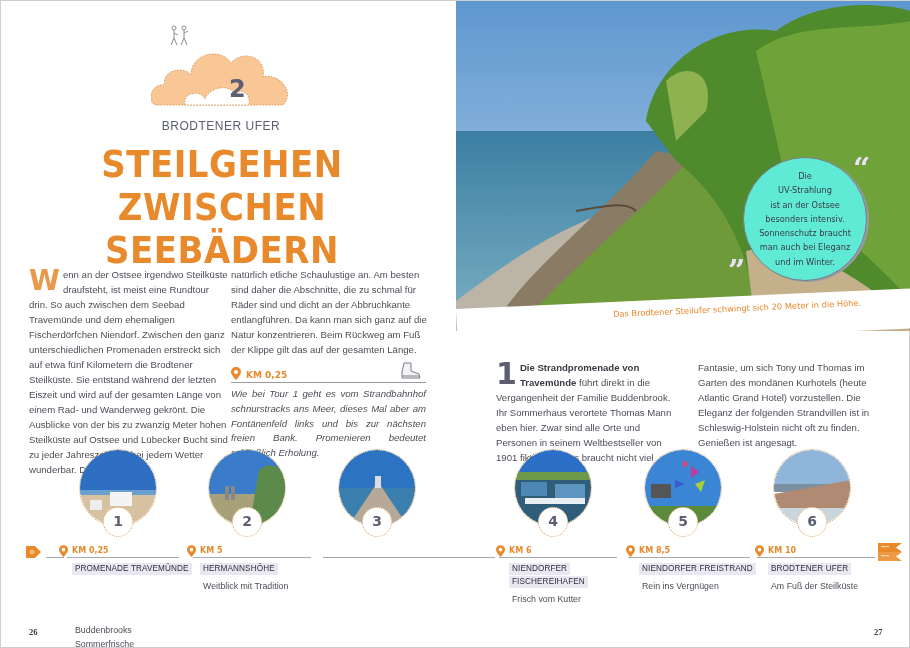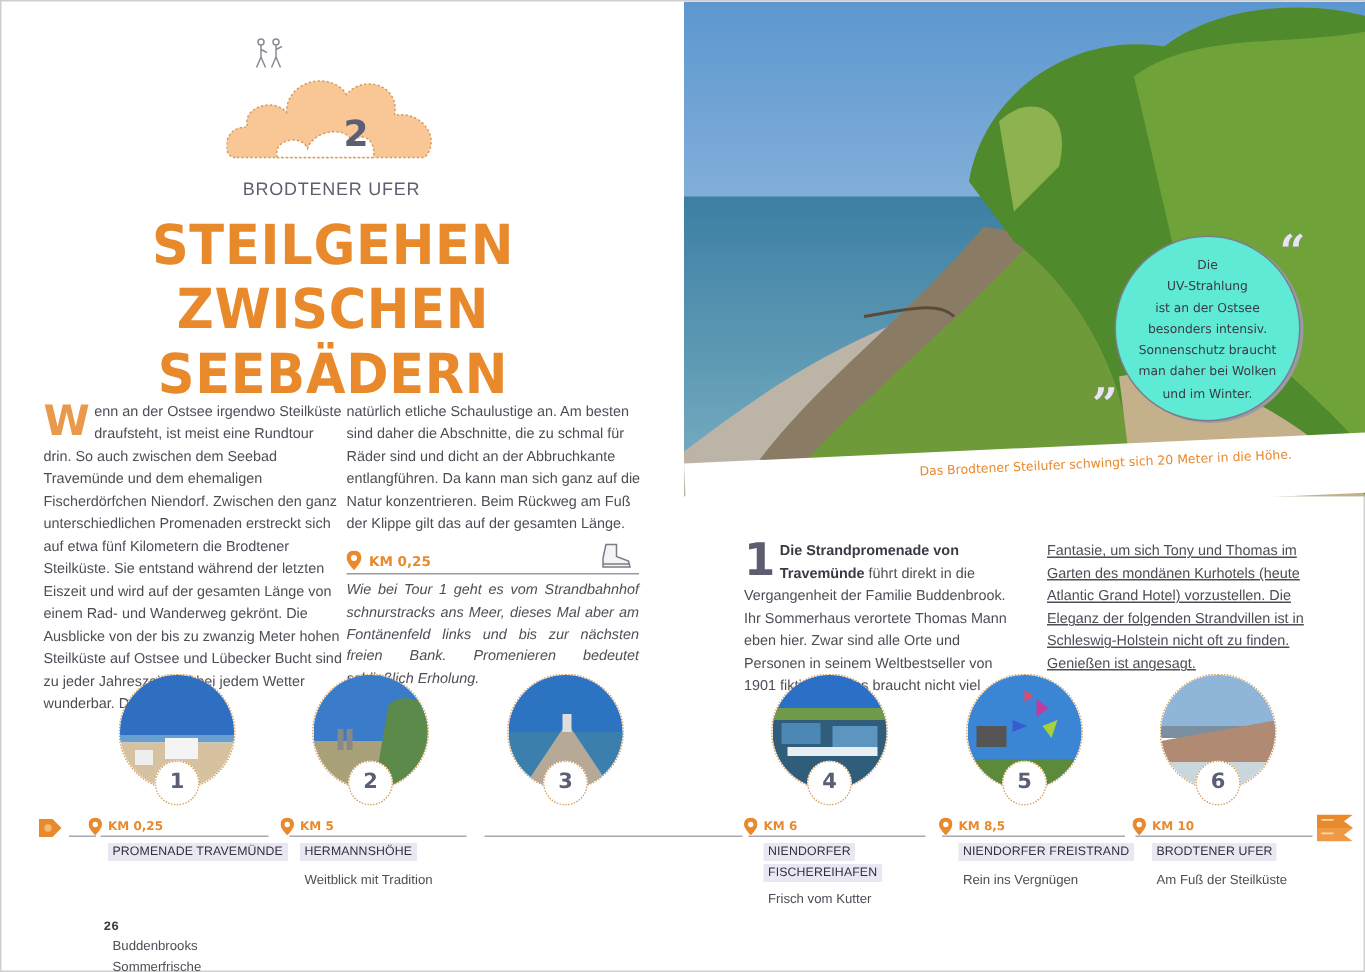--- a/index.html
+++ b/index.html
@@ -33,39 +33,39 @@
   .photo { position: absolute; left: 455px; top: 0; width: 455px; height: 330px; overflow: hidden; }
   .photo svg { position: absolute; left: 0; top: 0; }
   .bubble { position: absolute; left: 742px; top: 156px; width: 124px; height: 124px; border-radius: 50%; background: #5eead4; border: 1.5px solid #7d7d88; box-shadow: 2px 1px 0 #9a9aa4; display: flex; align-items: center; justify-content: center; text-align: center; font-family: "DejaVu Sans", sans-serif; font-size: 8.2px; line-height: 14.2px; color: #3b3b46; padding: 6px; }
   .quote-mark { position: absolute; font-family: "DejaVu Serif", serif; font-size: 30px; color: #e7e6f0; text-shadow: 0 0 1px #7d7d88; font-weight: bold; }
   .caption { position: absolute; left: 612px; top: 308px; width: 300px; font-family: "DejaVu Sans", sans-serif; font-size: 8.3px; color: #e8892c; transform: rotate(-2.6deg); transform-origin: left center; }
   .caption-bg { position: absolute; left: 455px; top: 308px; width: 460px; height: 40px; background: #fff; transform: rotate(-2.6deg); transform-origin: left top; }
 
   .col3 { position: absolute; left: 495px; top: 359px; width: 183px; font-size: 9.6px; line-height: 15px; color: #4d4d57; }
   .col3 .bignum { float: left; font-family: "DejaVu Sans", sans-serif; font-weight: bold; font-size: 30px; line-height: 26px; color: #5b5e70; margin-right: 3px; margin-top: 1px; }
   .col3 .lead { font-weight: bold; color: #3a3a44; }
-  .col4 { position: absolute; left: 697px; top: 359px; width: 185px; font-size: 9.6px; line-height: 15px; color: #4d4d57; text-decoration: underline; }
+  .col4 { position: absolute; left: 697px; top: 359px; width: 185px; font-size: 9.6px; line-height: 15px; color: #4d4d57; }
 
   
   .stop-photo { position: absolute; top: 448px; width: 78px; height: 78px; }
   .stop-photo .circ { position: absolute; left: 0; top: 0; width: 78px; height: 78px; border-radius: 50%; overflow: hidden; border: 1.5px dotted #d9a15e; }
   .stop-num { position: absolute; left: 24px; top: 58px; width: 30px; height: 30px; border-radius: 50%; background: #fff; border: 1.5px dotted #d9a15e; font-family: "DejaVu Sans", sans-serif; font-weight: bold; font-size: 14px; color: #5a5f73; text-align: center; line-height: 27px; }
 
   .tl-line { position: absolute; top: 556px; height: 1px; background: #a8a8b0; }
   .tl-start { position: absolute; left: 25px; top: 544px; }
   .tl-end { position: absolute; left: 877px; top: 542px; }
   .stop { position: absolute; top: 543px; }
   .stop .km { display: flex; align-items: center; height: 13px; }
   .stop .km .pin { width: 9px; height: 12px; margin-right: 4px; }
   .stop .km span { font-family: "DejaVu Sans", sans-serif; font-weight: bold; font-size: 8px; color: #e8892c; }
   .stop .name { display: inline-block; margin-top: 5px; margin-left: 13px; background: #e9e8f2; font-size: 8.2px; line-height: 12px; color: #2f2f3a; padding: 0 3px; letter-spacing: 0.1px; }
   .stop .name2 { display: block; width: max-content; margin-top: 1px; }
   .stop .desc { margin-left: 16px; margin-top: 4px; font-size: 8.8px; line-height: 14px; color: #4d4d57; width: 110px; }
 
-  .page-num { position: absolute; top: 612px; font-family: Liberation Mono, monospace; font-weight: bold; font-size: 8.5px; color: #3a3a44; margin-left: 40px; }
+  .page-num { position: absolute; top: 626px; font-family: Liberation Serif, serif; font-weight: bold; font-size: 8.5px; color: #3a3a44; }
 </style>
 </head>
 <body>
 
 <div class="spread">
 
   <div class="cloud">
     <svg width="140" height="64" viewBox="0 0 140 64">
       <path d="M6,62 C-4,62 -2,40 14,42 C10,28 32,22 40,32 C40,10 70,4 80,20 C92,6 116,14 112,34 C130,30 144,50 132,62 Z" fill="#f9c796" stroke="#d79a5a" stroke-width="1" stroke-dasharray="1.5,1.5"></path>
       <path d="M34,62 C30,50 50,46 54,56 C58,44 80,40 84,52 C90,44 100,50 98,62 Z" fill="#ffffff" stroke="#d79a5a" stroke-width="1" stroke-dasharray="1.5,1.5"></path>
@@ -135,21 +135,21 @@
   </div>
   <span class="quote-mark" style="left:852px;top:150px;">“</span>
   <span class="quote-mark" style="left:727px;top:252px;">”</span>
   <div class="bubble">
     <div>
       <div>Die</div>
       <div>UV-Strahlung</div>
       <div>ist an der Ostsee</div>
       <div>besonders intensiv.</div>
       <div>Sonnenschutz braucht</div>
-      <div>man daher bei Wolken</div>
+      <div>man auch bei Eleganz</div>
       <div>und im Winter.</div>
     </div>
   </div>
   <div class="caption-bg"></div>
   <div class="caption">Das Brodtener Steilufer schwingt sich 20 Meter in die Höhe.</div>
 
   <div class="col3">
     <span class="bignum">1</span><span class="lead">Die Strandpromenade von Travemünde</span><span> führt direkt in die Vergangenheit der Familie Buddenbrook. Ihr Sommerhaus verortete Thomas Mann eben hier. Zwar sind alle Orte und Personen in seinem Weltbestseller von 1901 fiktiv. Doch es braucht nicht viel</span>
   </div>
   <div class="col4">

